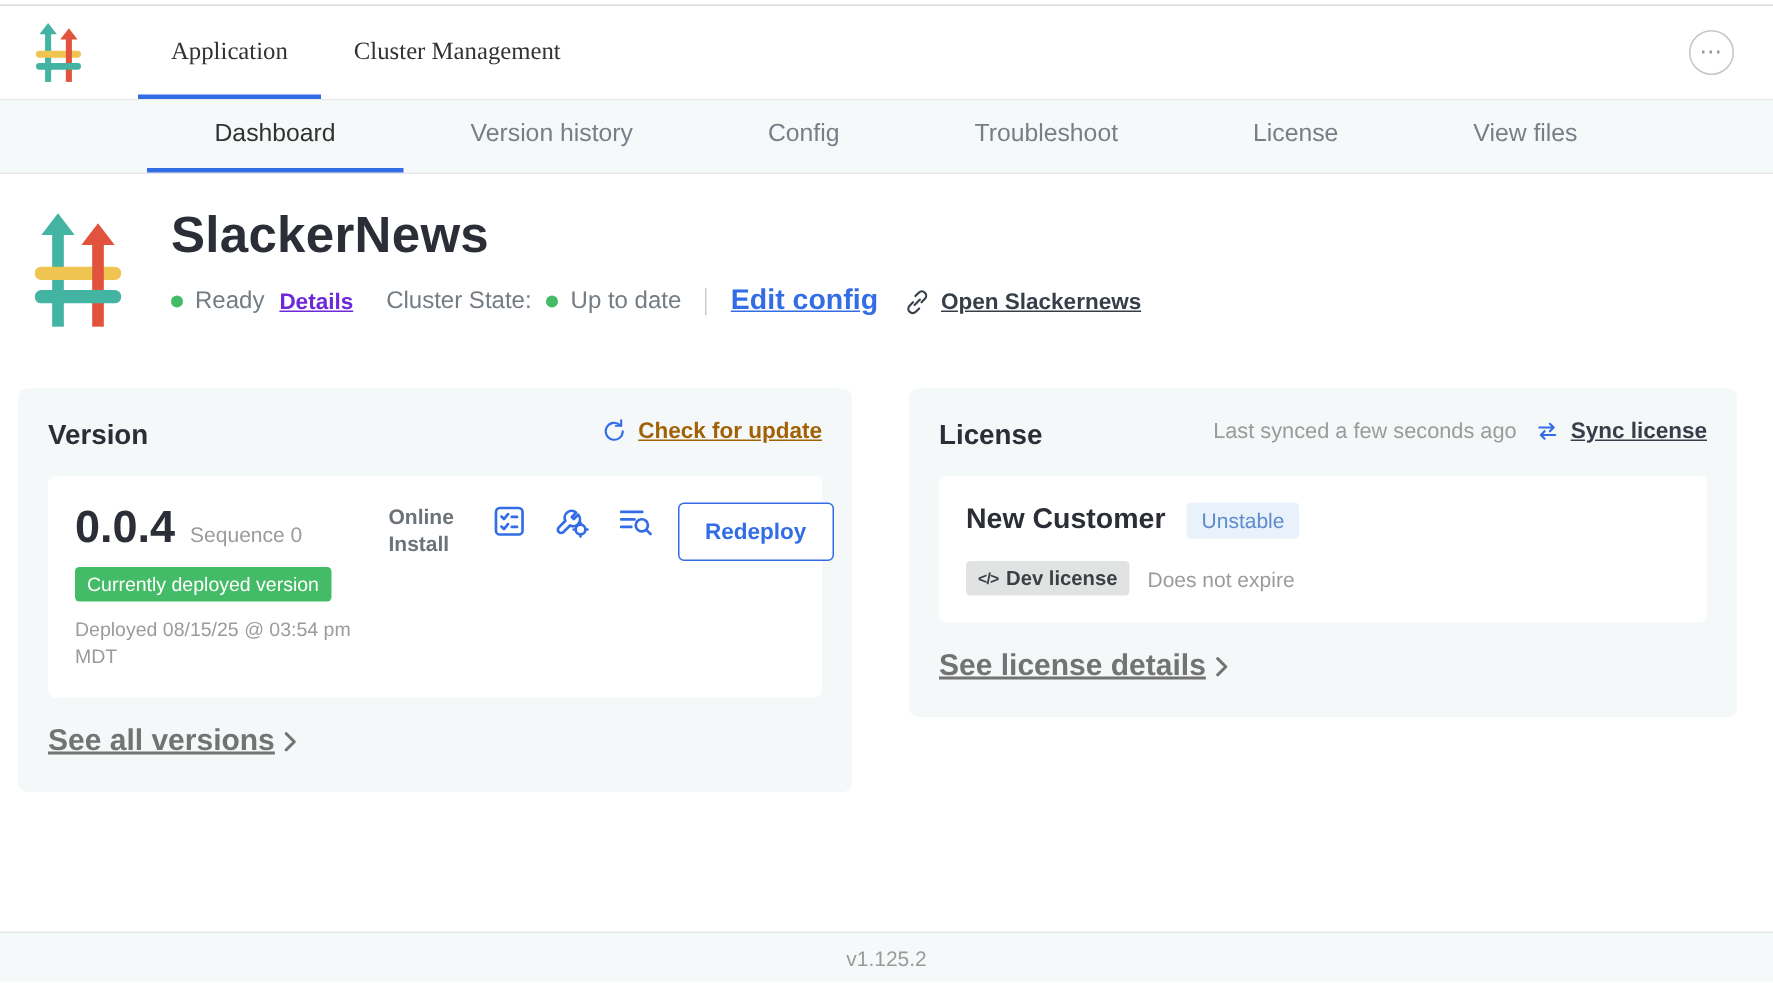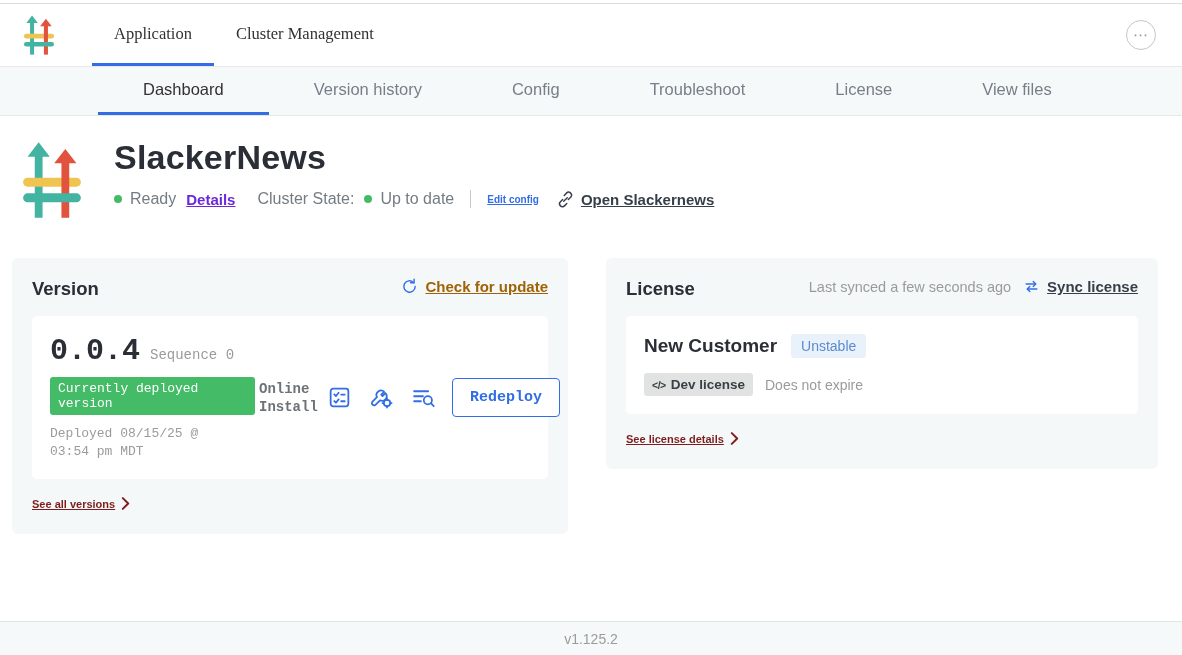--- a/index.html
+++ b/index.html
@@ -54,37 +54,37 @@
   .head-link { display:inline-flex; align-items:center; gap:7px; font-size:15px;
                font-weight:700; cursor:pointer; }
   .head-link.blue { color:#a16207; }
   .head-link.dark { color:#363f49; }
   .head-link .lbl { text-decoration:underline; }
   .muted { color:#9b9b9b; }
 
   .inner-card { background:#fff; border-radius:5px; margin-top:16px; }
 
   
-  .version-inner { padding:18px 18px; display:flex; align-items:center;font-family:Liberation Mono, monospace; }
+  .version-inner { padding:18px 18px; display:flex; align-items:flex-start; }
   .ver-left { width:205px; flex:none; }
   .ver-row { display:flex; align-items:baseline; }
   .ver-num { font-size:30px; font-weight:700; color:#2b2e36; }
   .seq { font-size:14px; margin-left:10px; }
   .deployed-badge { display:inline-block; margin-top:9px; background:#44bb66; color:#fff;
                     font-size:13px; padding:4px 8px; border-radius:3px; }
   .deployed-at { margin-top:10px; font-size:13px; line-height:1.4; width:185px; }
   .install-type { font-size:14px; color:#6b7278; font-weight:700; white-space:pre-line;
                   line-height:1.3; width:54px; flex:none; margin-left:4px; }
   .ver-icons { display:flex; align-items:center; gap:17px; margin-left:14px; }
   .icon-btn { display:inline-flex; cursor:pointer; }
   .redeploy-btn { margin-left:16px; background:#fff; border:1px solid #326de6; color:#326de6;
                   font-weight:700; font-size:15px; padding:10px 17px; border-radius:4px;
                   cursor:pointer; font-family:inherit; }
   .card-footer-link { margin-top:18px; display:inline-flex; align-items:center; gap:6px;
-                      color:#7f1d1d; font-weight:700; font-size:11px; cursor:pointer; }
+                      color:#737373; font-weight:700; font-size:20px; cursor:pointer; }
   .card-footer-link .lbl { text-decoration:underline; }
 
   
   .license-head-right { display:flex; align-items:center; gap:12px; }
   .synced { font-size:14.5px; }
   .license-inner { padding:18px; }
   .lic-row1 { display:flex; align-items:center; }
   .customer-name { font-size:19px; font-weight:700; color:#2b2e36; }
   .channel-badge { margin-left:14px; background:#e9f1fb; color:#5d8bce; font-size:14px;
                    padding:4px 10px; border-radius:3px; }
@@ -152,21 +152,21 @@
     <div>
       <h1 class="app-title">SlackerNews</h1>
       <div class="status-row">
         <span class="dot"></span>
         <span class="status-muted mr10">Ready</span>
         <span class="link dark mr22" style="font-size:15px;">Details</span>
         <span class="status-muted mr10">Cluster State:</span>
         <span class="dot"></span>
         <span class="status-muted">Up to date</span>
         <span class="vdiv"></span>
-        <span class="link blue" style="font-size:10px;text-decoration:underline;">Edit config</span>
+        <span class="link blue" style="font-size:19px;text-decoration:underline;">Edit config</span>
         <span class="open-app" style="font-size:15px;">
           <svg width="17" height="17" viewBox="0 0 24 24" fill="none" stroke="#363f49" stroke-width="2" stroke-linecap="round">
             <path d="M9.5 14.5 L14.5 9.5"></path>
             <path d="M8 12 l-3.2 3.2 a4.1 4.1 0 0 0 5.8 5.8 L13.8 17.8"></path>
             <path d="M16 12 l3.2-3.2 a4.1 4.1 0 0 0 -5.8-5.8 L10.2 6.2"></path>
           </svg>
           <span class="lbl">Open Slackernews</span>
         </span>
       </div>
     </div>

